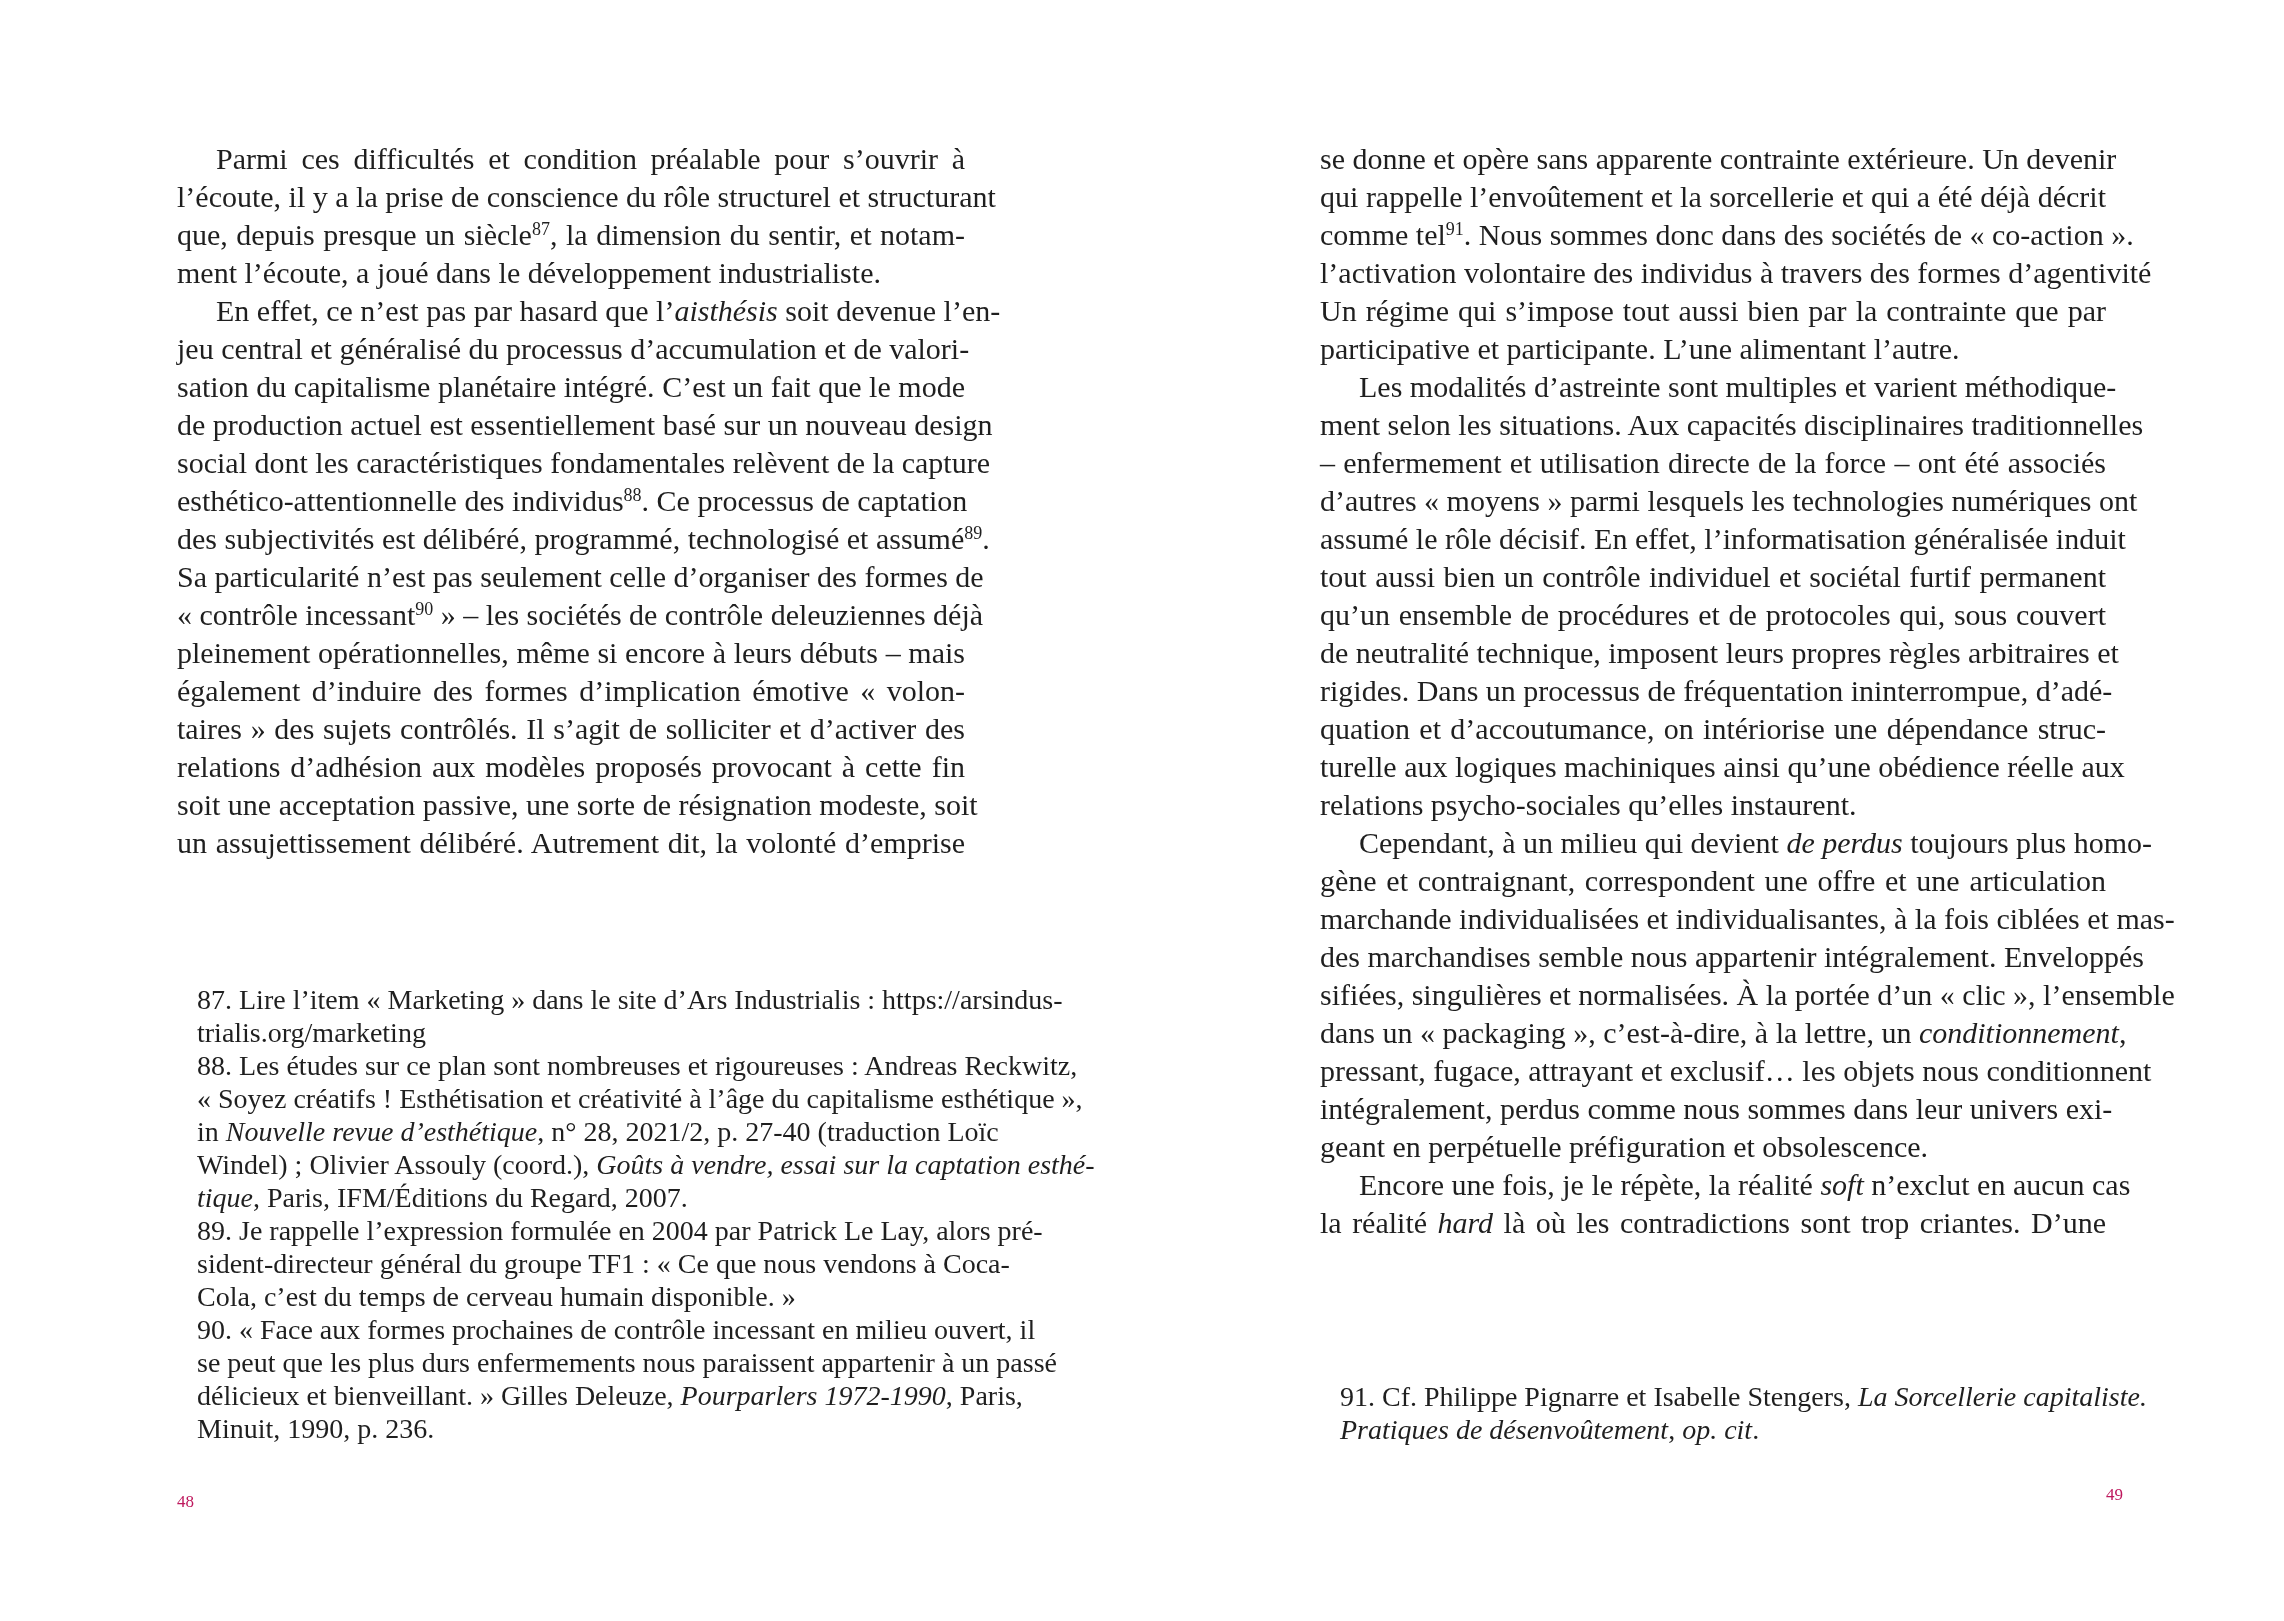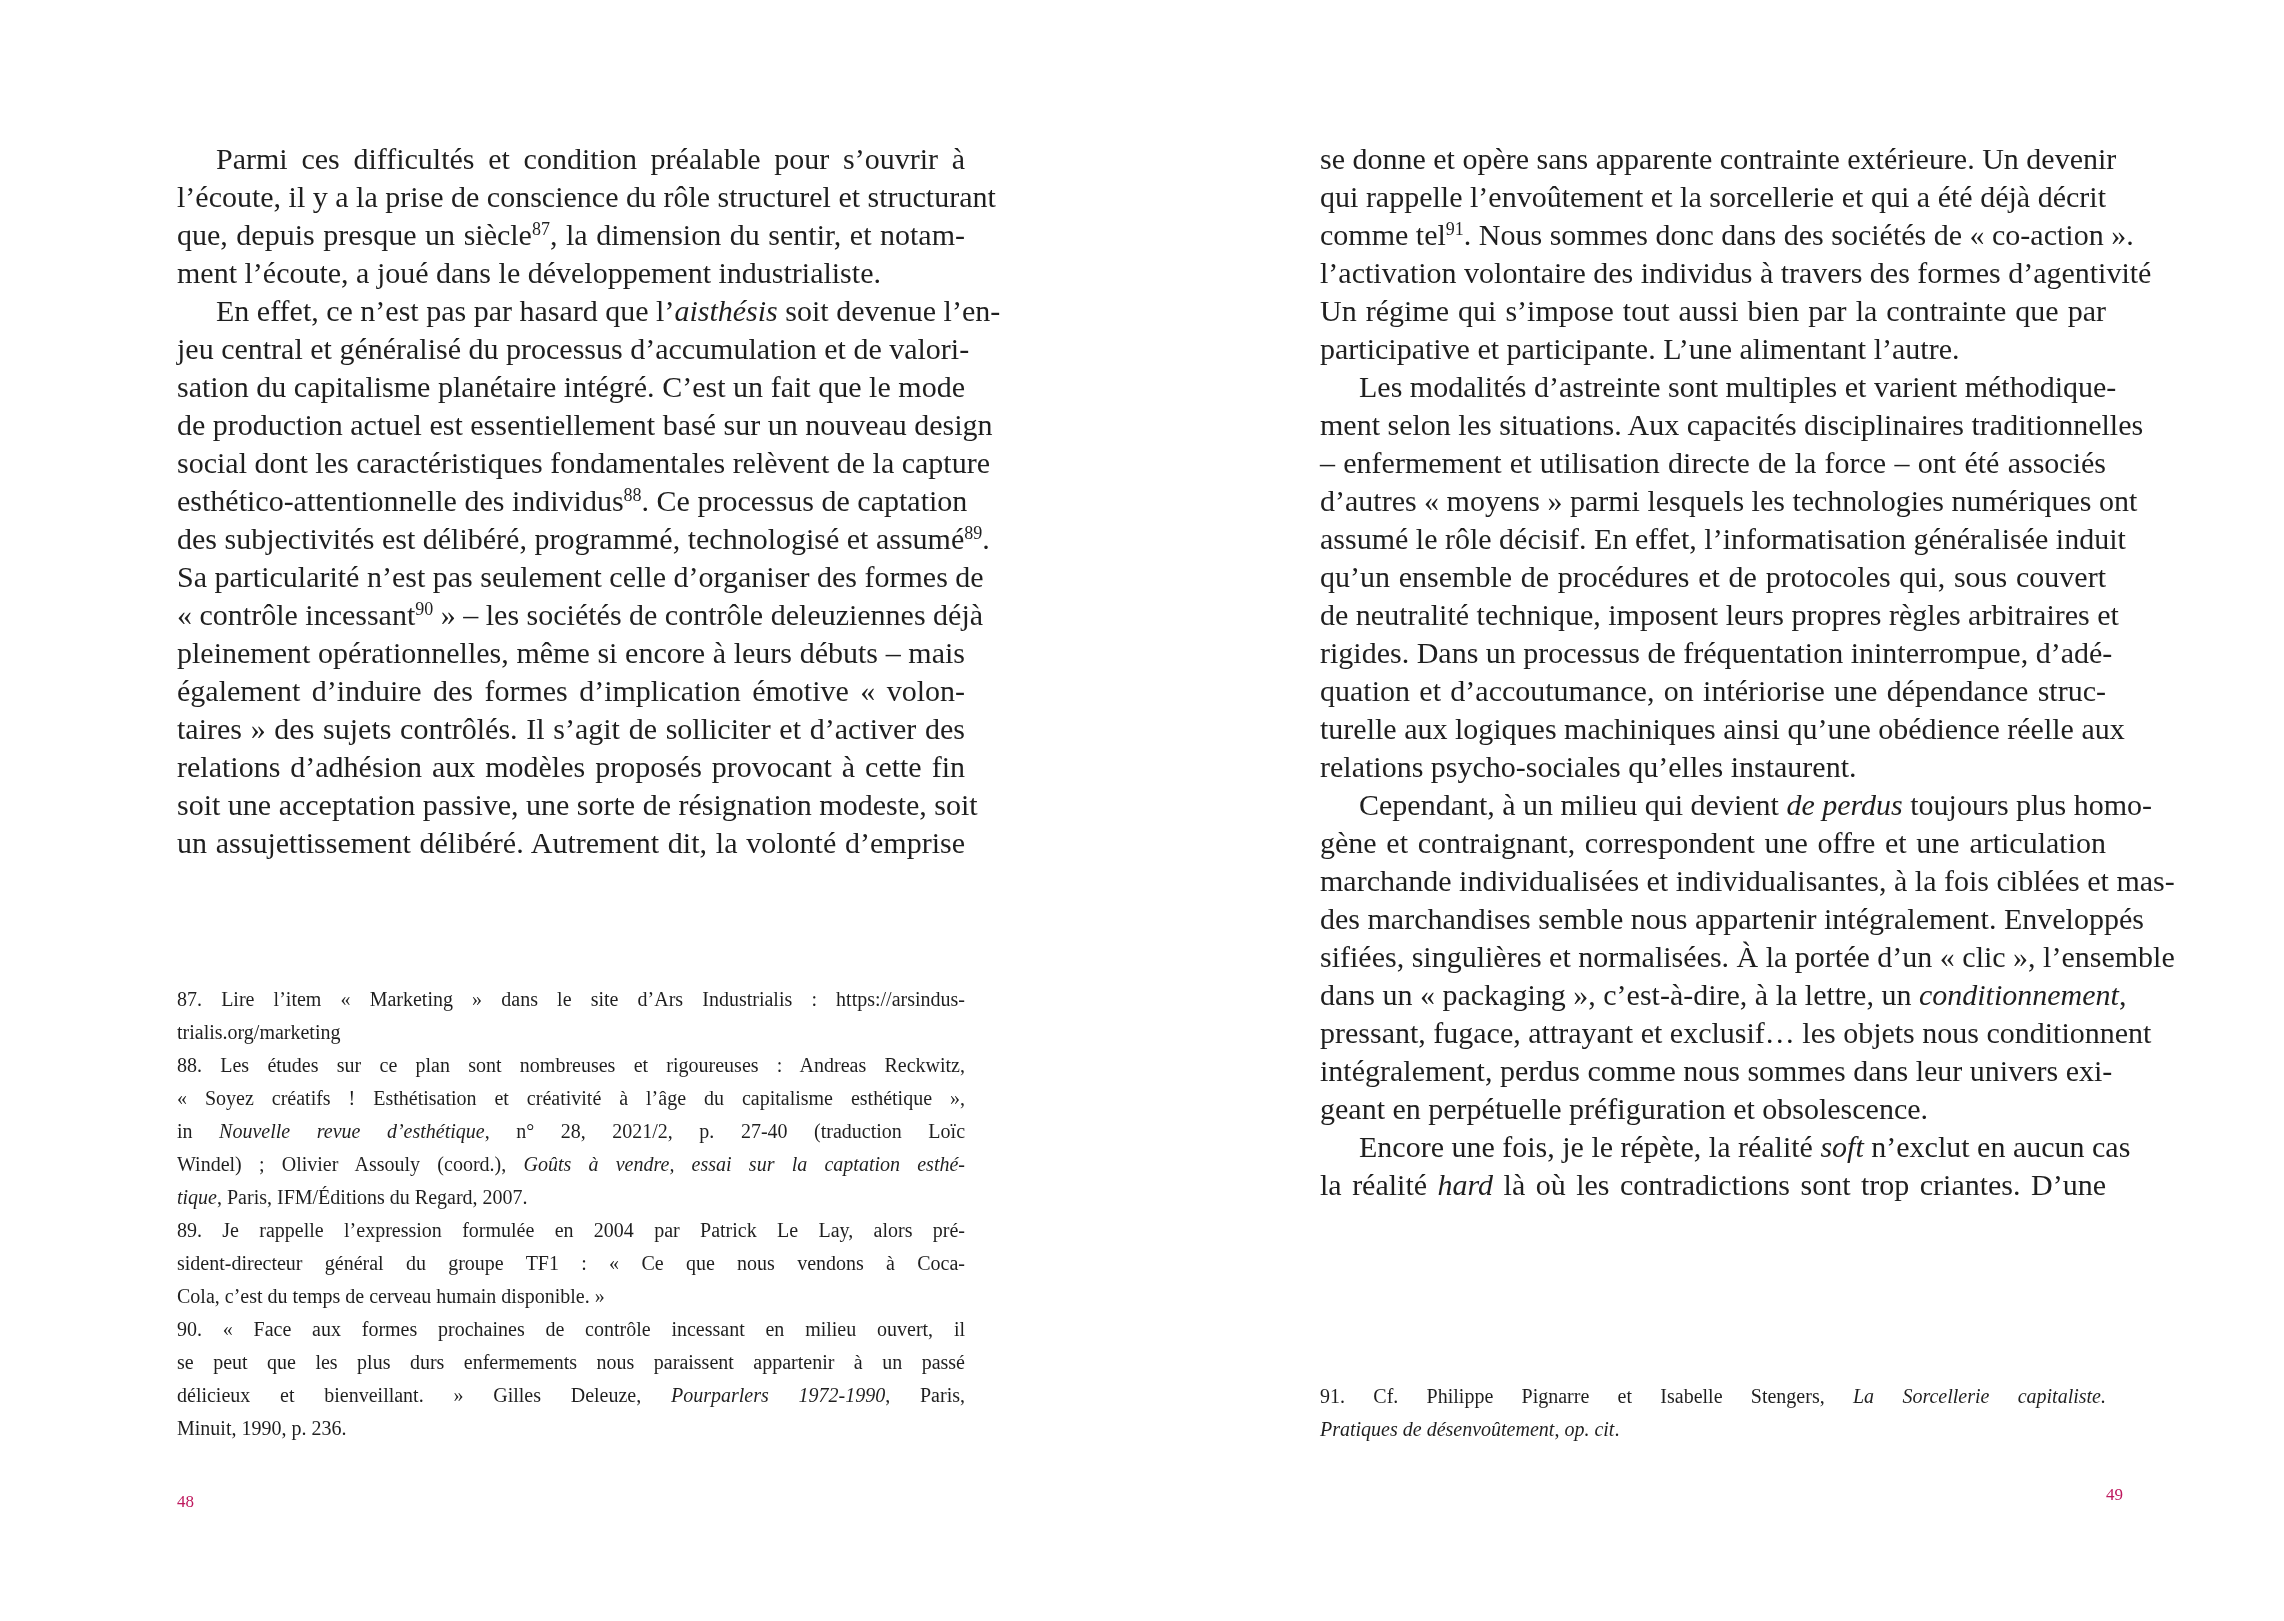--- a/index.html
+++ b/index.html
@@ -5,21 +5,21 @@
   html, body { margin: 0; padding: 0; background: #ffffff; }
   body { width: 2285px; height: 1621px; position: relative; overflow: hidden; }
   .page { position: absolute; top: 0; height: 1608px; }
   .page-left { left: 0; width: 1142px; }
   .page-right { left: 1143px; width: 1142px; }
   .col { position: absolute; color: #1f1f1f; font-family: "Liberation Serif", "DejaVu Serif", serif; }
   .body-text { font-size: 30px; line-height: 38px; text-align: justify; hyphens: none; }
   .body-text p { margin: 0; text-indent: 0; }
   .line { display: block; white-space: nowrap; text-align: justify; text-align-last: justify; }
   .line.last { text-align-last: left; }
-  .notes { font-size: 20px; line-height: 33px; }
+  .notes { font-size: 28px; line-height: 33px; margin-left: 20px; }
   .notes .line { text-align-last: justify; }
   .notes .line.last { text-align-last: left; }
   sup { font-size: 0.6em; line-height: 0; vertical-align: 0.55em; margin-top: 20px; }
   .pagenum { position: absolute; font-family: "Liberation Serif", serif; font-size: 17px; color: #be185d; }
   i { font-style: italic; }
 </style>
 </head>
 <body>
 
 <div class="page page-left">
@@ -84,20 +84,21 @@
         <span class="line">l’activation volontaire des individus à travers des formes d’agentivité</span>
         <span class="line">Un régime qui s’impose tout aussi bien par la contrainte que par</span>
         <span class="line last">participative et participante. L’une alimentant l’autre.</span>
       </p>
       <p>
         <span class="line" style="text-indent: 39px;">Les modalités d’astreinte sont multiples et varient méthodique-</span>
         <span class="line">ment selon les situations. Aux capacités disciplinaires traditionnelles</span>
         <span class="line">– enfermement et utilisation directe de la force – ont été associés</span>
         <span class="line">d’autres « moyens » parmi lesquels les technologies numériques ont</span>
         <span class="line">assumé le rôle décisif. En effet, l’informatisation généralisée induit</span>
+        <span class="line">tout aussi bien un contrôle individuel et sociétal furtif permanent</span>
         <span class="line">qu’un ensemble de procédures et de protocoles qui, sous couvert</span>
         <span class="line">de neutralité technique, imposent leurs propres règles arbitraires et</span>
         <span class="line">rigides. Dans un processus de fréquentation ininterrompue, d’adé-</span>
         <span class="line">quation et d’accoutumance, on intériorise une dépendance struc-</span>
         <span class="line">turelle aux logiques machiniques ainsi qu’une obédience réelle aux</span>
         <span class="line last">relations psycho-sociales qu’elles instaurent.</span>
       </p>
       <p>
         <span class="line" style="text-indent: 39px;">Cependant, à un milieu qui devient <i>de perdus</i> toujours plus homo-</span>
         <span class="line">gène et contraignant, correspondent une offre et une articulation</span>

